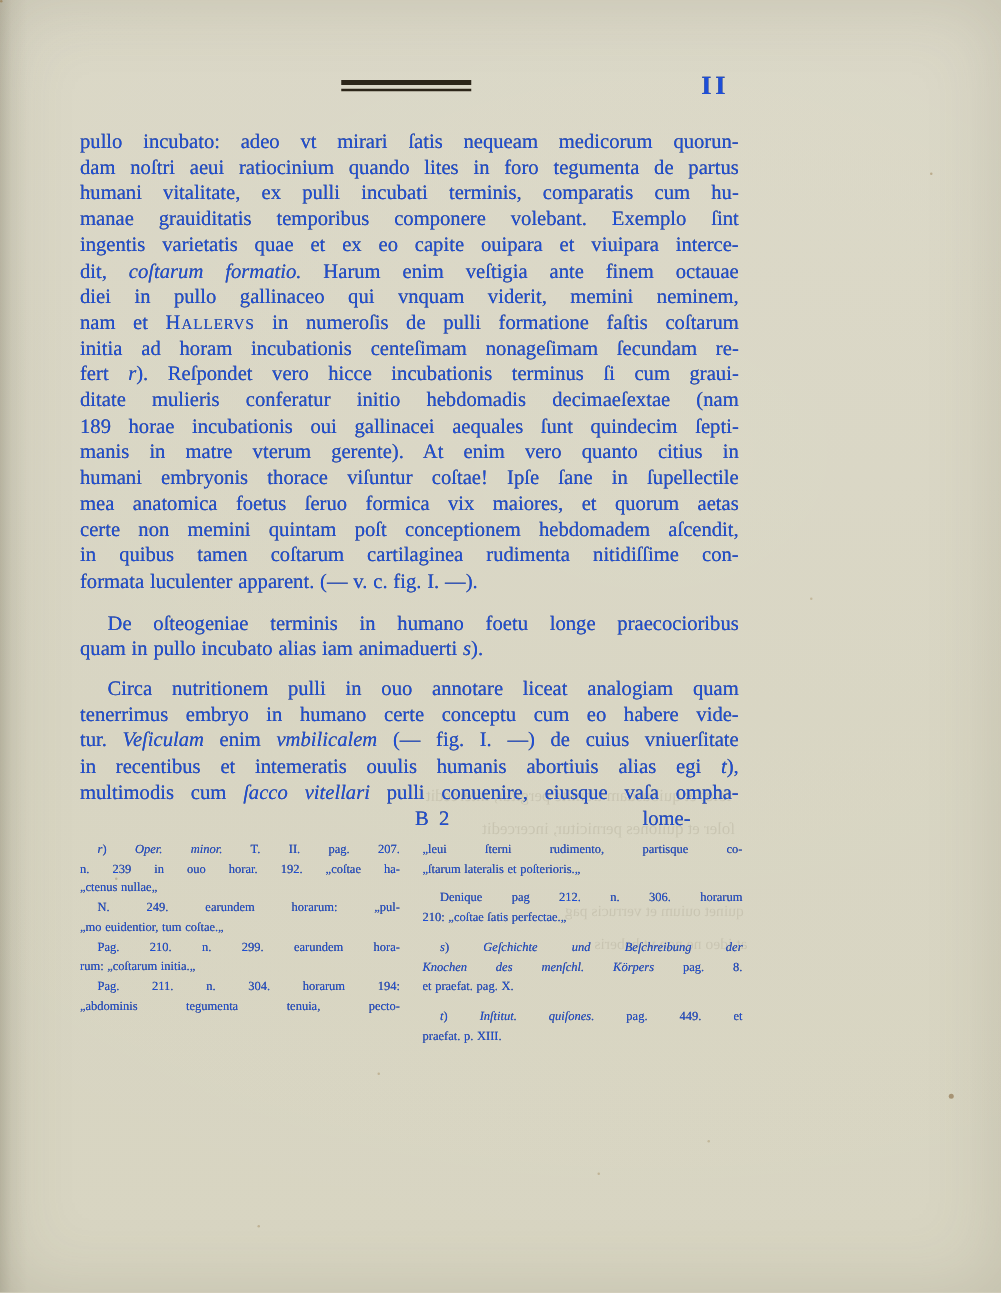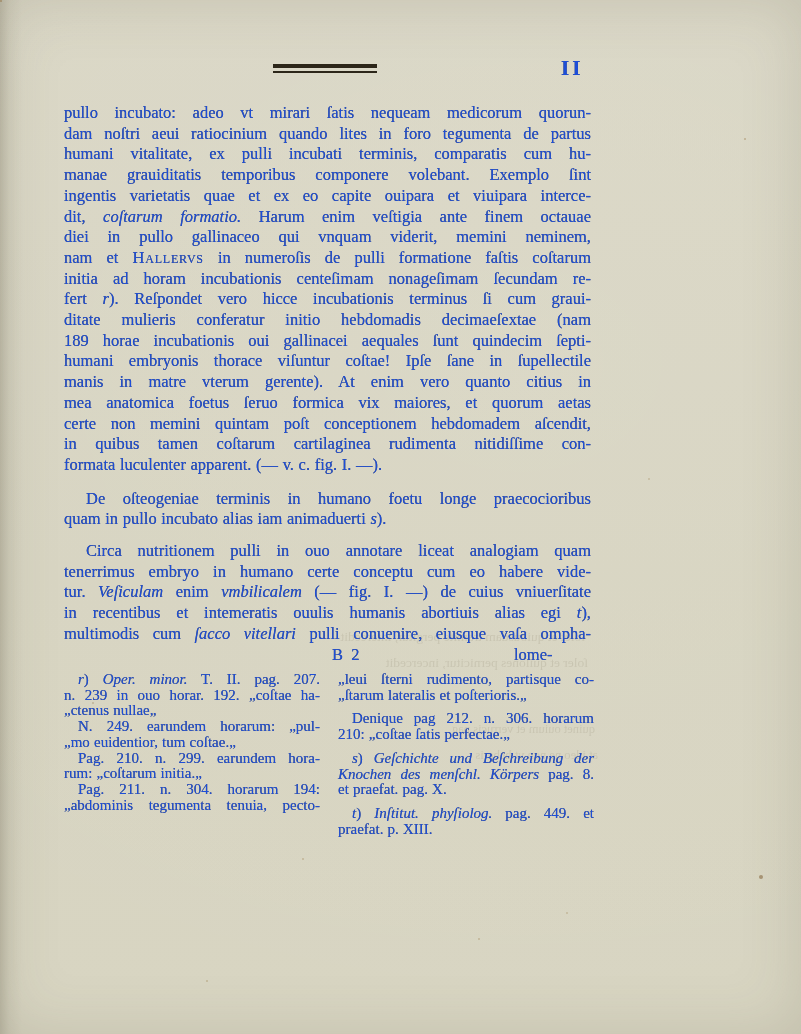--- a/index.html
+++ b/index.html
@@ -54,21 +54,21 @@
   .ind{text-indent:22px;}
   .it{font-style:italic;}
   .sc{font-variant:small-caps;letter-spacing:.8px;}
   .sig-line{position:absolute;left:64px;top:645px;width:527px;height:22px;
     font-size:16.5px;text-shadow:0 0 .45px rgba(45,38,27,.75);}
   .signature-mark{position:absolute;left:268px;top:0;letter-spacing:2px;}
   .catchword{position:absolute;left:450px;top:0;}
   .footnotes{
     position:absolute;left:64px;top:672px;width:530px;
     display:flex;gap:18px;
-    font-size:15px;line-height:15.7px;
+    font-size:10px;line-height:15.7px;
     word-spacing:.4px;
     text-shadow:0 0 .4px rgba(45,38,27,.7);
   }
   .fncol{width:256px;}
   .fn .ind{text-indent:14px;}
   .fn .gap{margin-top:8px;}
   .bleed{
     position:absolute;
     transform:scaleX(-1);
     color:rgba(104,94,70,.8);
@@ -105,22 +105,22 @@
       <div class="tline j">humani vitalitate, ex pulli incubati terminis, comparatis cum hu-</div>
       <div class="tline j">manae grauiditatis temporibus componere volebant. Exemplo ſint</div>
       <div class="tline j">ingentis varietatis quae et ex eo capite ouipara et viuipara interce-</div>
       <div class="tline j">dit, <span class="it">coſtarum formatio.</span> Harum enim veſtigia ante finem octauae</div>
       <div class="tline j">diei in pullo gallinaceo qui vnquam viderit, memini neminem,</div>
       <div class="tline j">nam et <span class="sc">Hallervs</span> in numeroſis de pulli formatione faſtis coſtarum</div>
       <div class="tline j">initia ad horam incubationis centeſimam nonageſimam ſecundam re-</div>
       <div class="tline j">fert <span class="it">r</span>). Reſpondet vero hicce incubationis terminus ſi cum graui-</div>
       <div class="tline j">ditate mulieris conferatur initio hebdomadis decimaeſextae (nam</div>
       <div class="tline j">189 horae incubationis oui gallinacei aequales ſunt quindecim ſepti-</div>
+      <div class="tline j">manis in matre vterum gerente). At enim vero quanto citius in</div>
       <div class="tline j">humani embryonis thorace viſuntur coſtae! Ipſe ſane in ſupellectile</div>
-      <div class="tline j">manis in matre vterum gerente). At enim vero quanto citius in</div>
       <div class="tline j">mea anatomica foetus ſeruo formica vix maiores, et quorum aetas</div>
       <div class="tline j">certe non memini quintam poſt conceptionem hebdomadem aſcendit,</div>
       <div class="tline j">in quibus tamen coſtarum cartilaginea rudimenta nitidiſſime con-</div>
       <div class="tline">formata luculenter apparent. (— v. c. fig. I. —).</div>
     </div>
   <div class="para2">
       <div class="tline j ind">De oſteogeniae terminis in humano foetu longe praecocioribus</div>
       <div class="tline">quam in pullo incubato alias iam animaduerti <span class="it">s</span>).</div>
     </div>
   <div class="para3">
@@ -150,16 +150,16 @@
       <div class="tline j">„abdominis tegumenta tenuia, pecto-</div>
     </div>
   <div class="fncol">
       <div class="tline j">„leui ſterni rudimento, partisque co-</div>
       <div class="tline">„ſtarum lateralis et poſterioris.„</div>
       <div class="tline j ind gap">Denique pag 212. n. 306. horarum</div>
       <div class="tline">210: „coſtae ſatis perfectae.„</div>
       <div class="tline j ind gap"><span class="it">s</span>) <span class="it">Geſchichte und Beſchreibung der</span></div>
       <div class="tline j"><span class="it">Knochen des menſchl. Körpers</span> pag. 8.</div>
       <div class="tline">et praefat. pag. X.</div>
-      <div class="tline j ind gap"><span class="it">t</span>) <span class="it">Inſtitut. phyſiolog.</span> pag. 449. et</div>
+      <div class="tline j ind gap"><span class="it">t</span>) <span class="it">Inſtitut. quiſones.</span> pag. 449. et</div>
       <div class="tline">praefat. p. XIII.</div>
     </div>
 </div>
 
 </body></html>

